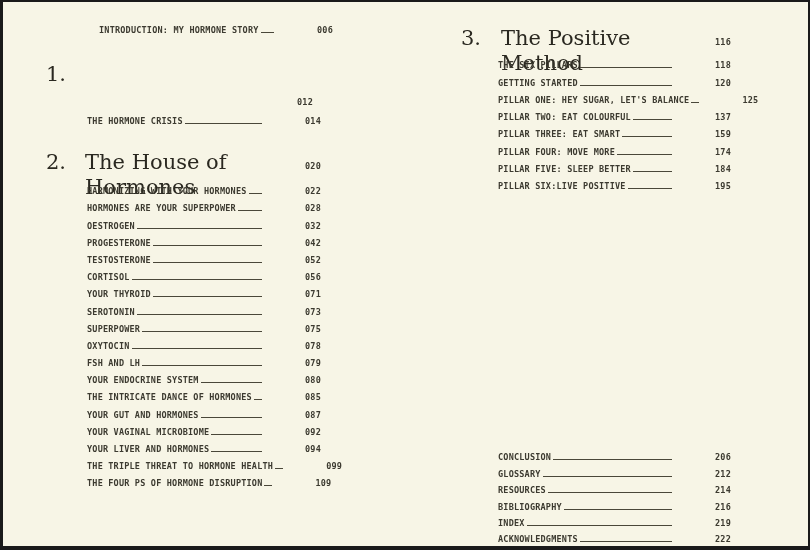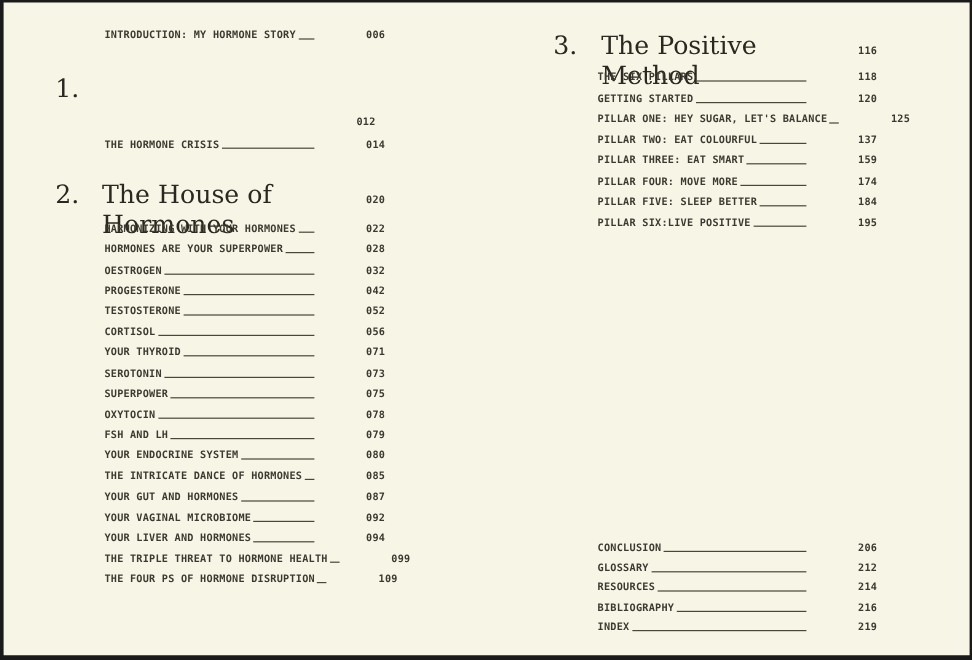--- a/index.html
+++ b/index.html
@@ -25,21 +25,21 @@
     font-size:8.5px;font-weight:700;letter-spacing:0.2px;color:var(--ink);
   }
   .row .lbl{white-space:pre;}
   .row .leader{flex:1 1 auto;min-width:8px;border-bottom:1px solid var(--line);margin:0 1px 2px 2px;}
   .row .pg{white-space:pre;padding-left:42px;}
   .rows-left .row{height:17.2px;}
   .rows-right .row{height:17.3px;}
   .rows-back .row{height:16.4px;}
   
   .abs{position:absolute;}
-  .intro-row{left:84px;top:16px;width:234px;height:17px;}
+  .intro-row{left:96px;top:16px;width:234px;height:17px;}
   .h1-block{left:43px;top:60px;width:275px;height:54px;display:flex;}
   .h2-block{left:43px;top:148px;width:275px;display:flex;align-items:baseline;}
   .h3-block{left:458px;top:24px;width:270px;display:flex;align-items:baseline;}
   .crisis-rows{left:84px;top:107px;width:234px;}
   .main-rows{left:84px;top:177px;width:234px;}
   .pillar-rows{left:495px;top:51px;width:233px;}
   .back-rows{left:495px;top:444px;width:233px;}
   
   .h-num,.h-title{
     font-family:"DejaVu Serif", serif;font-weight:400;
@@ -285,15 +285,20 @@
         <span class="leader"></span>
         <span class="pg">216</span>
       </div>
 
       <div class="row">
         <span class="lbl">INDEX</span>
         <span class="leader"></span>
         <span class="pg">219</span>
       </div>
 
+      <div class="row">
+        <span class="lbl">ACKNOWLEDGMENTS</span>
+        <span class="leader"></span>
+        <span class="pg">222</span>
+      </div>
     </div>
 
 </div>
 
 </body></html>

